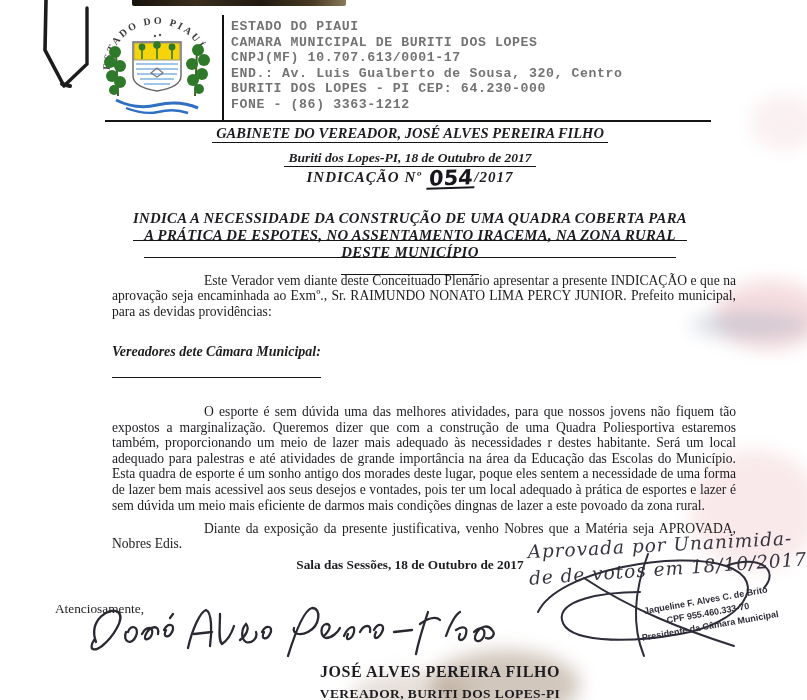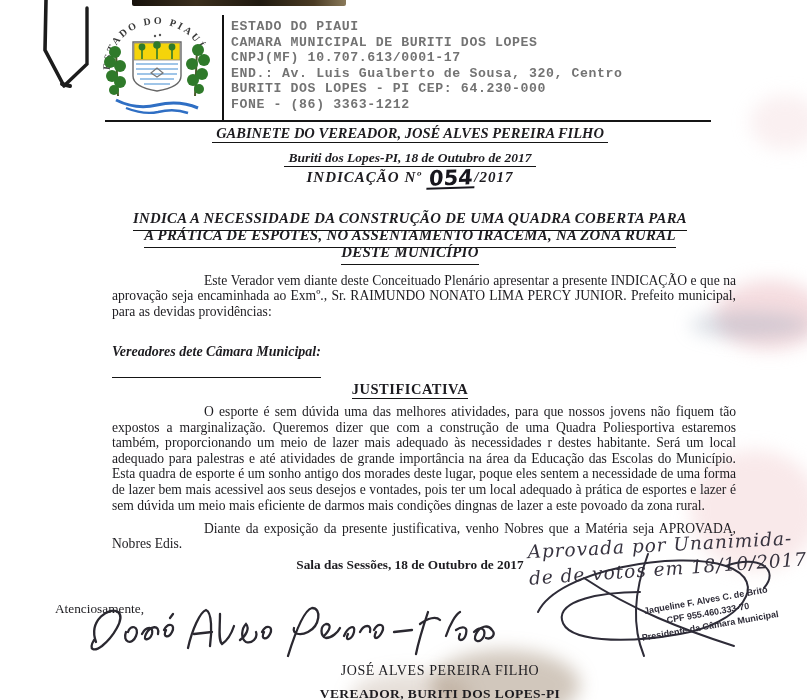--- a/index.html
+++ b/index.html
@@ -28,21 +28,21 @@
   .office{top:125px;font-weight:bold;font-style:italic;font-size:14.5px;}
   .office span, .dateline span{border-bottom:1.6px solid #151515;padding:0 4px 1px 4px;}
   .dateline{top:150px;font-weight:bold;font-style:italic;font-size:13.5px;}
   .indic{top:169px;font-weight:bold;font-style:italic;font-size:15px;letter-spacing:1px;}
   .hw-num{display:inline-block;font-family:"DejaVu Sans",sans-serif;font-weight:bold;font-style:normal;
           font-size:21px;line-height:18px;transform:rotate(-2deg) skewX(-6deg);color:#17161d;
           border-bottom:2px solid #17161d;padding:0 2px;vertical-align:-3px;letter-spacing:0;}
 
   .title{position:absolute;left:75px;top:210px;width:670px;text-align:center;
          font-weight:bold;font-style:italic;font-size:14.8px;line-height:16.8px;letter-spacing:0.3px;}
-  .title div span{border-bottom:1.7px solid #151515;padding-bottom:4px;}
+  .title div span{border-bottom:1.7px solid #151515;padding-bottom:14px;}
 
   .para{position:absolute;left:112px;width:624px;text-align:justify;font-size:13.6px;line-height:15.3px;}
   .p1{top:273px;text-indent:92px;}
   .addressee{position:absolute;left:112px;top:344px;font-weight:bold;font-size:14px;}
   .addressee span{border-bottom:1.6px solid #151515;padding-bottom:18px;font-style:italic;}
   .justif-head{position:absolute;left:75px;top:381px;width:670px;text-align:center;font-weight:bold;font-size:14.5px;letter-spacing:0.5px;}
   .justif-head span{border-bottom:1.7px solid #151515;padding-bottom:1px;}
   .p2{top:404px;text-indent:92px;line-height:15.6px;}
   .p3{top:521px;text-indent:92px;line-height:15.3px;}
   .session{position:absolute;left:75px;top:557px;width:670px;text-align:center;font-weight:bold;font-size:13.3px;}
@@ -53,21 +53,21 @@
             font-family:"DejaVu Serif",serif;font-style:italic;font-size:18.5px;line-height:24px;
             letter-spacing:1px;color:#37333f;white-space:nowrap;}
   .approval .l2{transform:rotate(-1deg);display:inline-block;}
   .stamp-sig{position:absolute;left:528px;top:548px;}
   .stamp-text{position:absolute;left:608px;top:594px;width:200px;transform:rotate(-10deg);
               font-family:"Liberation Sans",sans-serif;font-weight:bold;font-size:9px;line-height:13px;
               color:#2e2c38;text-align:center;}
   .main-sig{position:absolute;left:82px;top:598px;}
 
   .signer{position:absolute;left:120px;top:663px;width:640px;text-align:center;
-          font-weight:normal;font-size:14px;letter-spacing:0.6px;}
+          font-weight:bold;font-size:16px;letter-spacing:0.6px;}
   .signer-title{position:absolute;left:120px;top:686px;width:640px;text-align:center;
           font-weight:bold;font-size:13.5px;letter-spacing:0.4px;}
 </style>
 </head>
 <body>
 
 <div class="page">
 
   <div class="scan-bar"></div>
   <div class="smudge pink1"></div>
@@ -162,21 +162,20 @@
   </div>
 
   <div class="title">
     <div><span>INDICA A NECESSIDADE DA CONSTRUÇÃO DE UMA QUADRA COBERTA PARA</span></div>
     <div><span>A PRÁTICA DE ESPOTES, NO ASSENTAMENTO IRACEMA, NA ZONA RURAL</span></div>
     <div><span>DESTE MUNICÍPIO</span></div>
   </div>
 
   <div class="para p1">Este Verador vem diante deste Conceituado Plenário  apresentar a presente INDICAÇÃO  e que na aprovação seja encaminhada ao Exmº., Sr. RAIMUNDO NONATO LIMA PERCY JUNIOR. Prefeito municipal, para as devidas providências:</div>
   <div class="addressee"><span>Vereadores dete Câmara Municipal:</span></div>
-  <div class="justif-head"><span>JUSTIFICATIVA</span></div>
   <div class="para p2">O esporte é sem dúvida uma das melhores atividades, para que nossos jovens não fiquem tão expostos a marginalização. Queremos dizer que com a construção de uma Quadra Poliesportiva estaremos também, proporcionando um meio de lazer mais adequado às necessidades r destes habitante. Será um local adequado para palestras e até atividades de grande importância na área da Educação  das Escolas do Município. Esta quadra de esporte é um sonho antigo dos morades deste lugar, poque eles sentem a necessidade de uma forma de lazer bem mais acessivel aos seus desejos e vontades, pois ter um local adequado à prática de esportes e lazer é sem dúvida um meio mais eficiente de darmos mais condições dingnas de lazer a este povoado da  zona rural.</div>
   <div class="para p3">Diante da exposição da presente justificativa, venho Nobres que a Matéria seja APROVADA, Nobres Edis.</div>
   <div class="session">Sala das Sessões, 18 de Outubro de 2017</div>
   <div class="salutation">Atenciosamente,</div>
 
   <div class="approval">
     <div>Aprovada por Unanimida-</div>
     <div class="l2">de de votos em 18/10/2017</div>
   </div>
 

